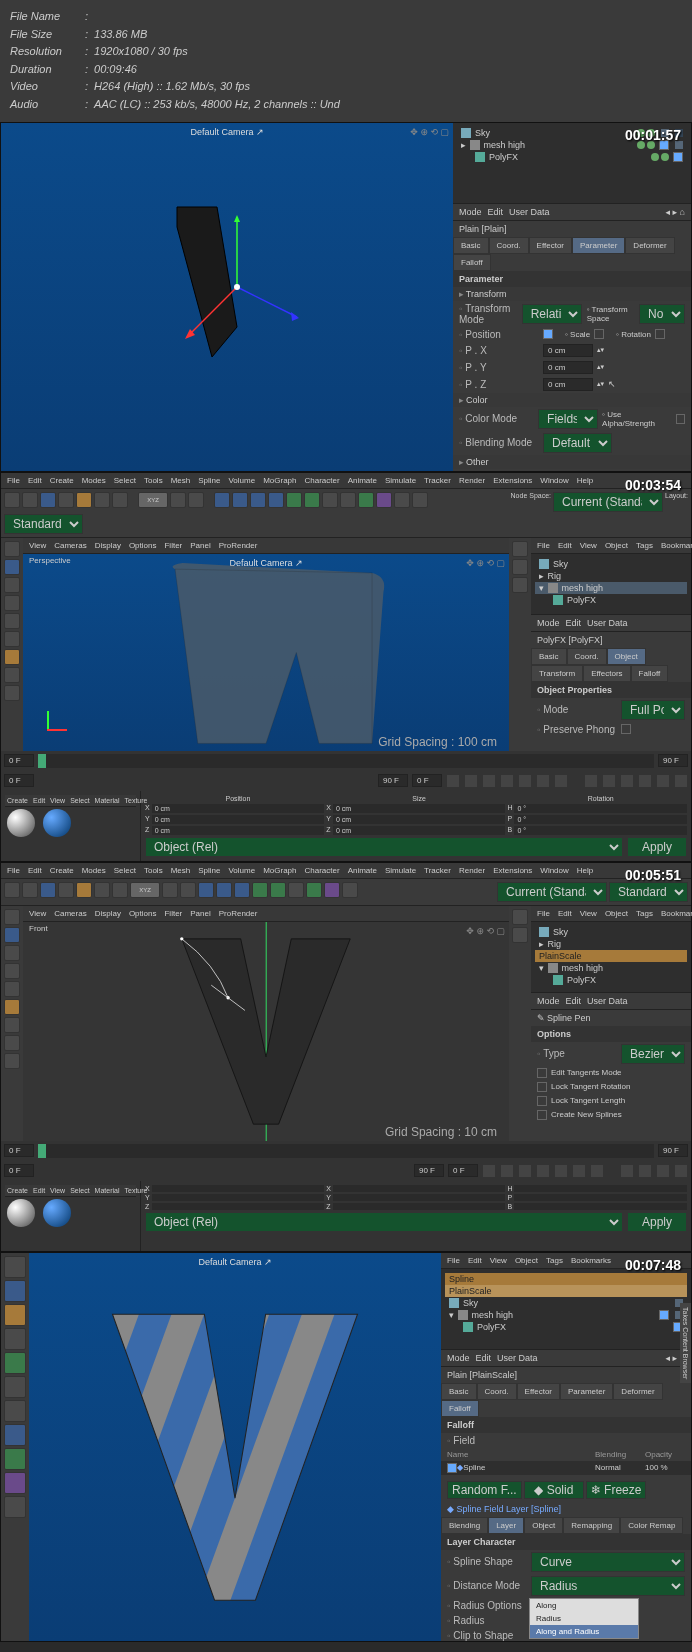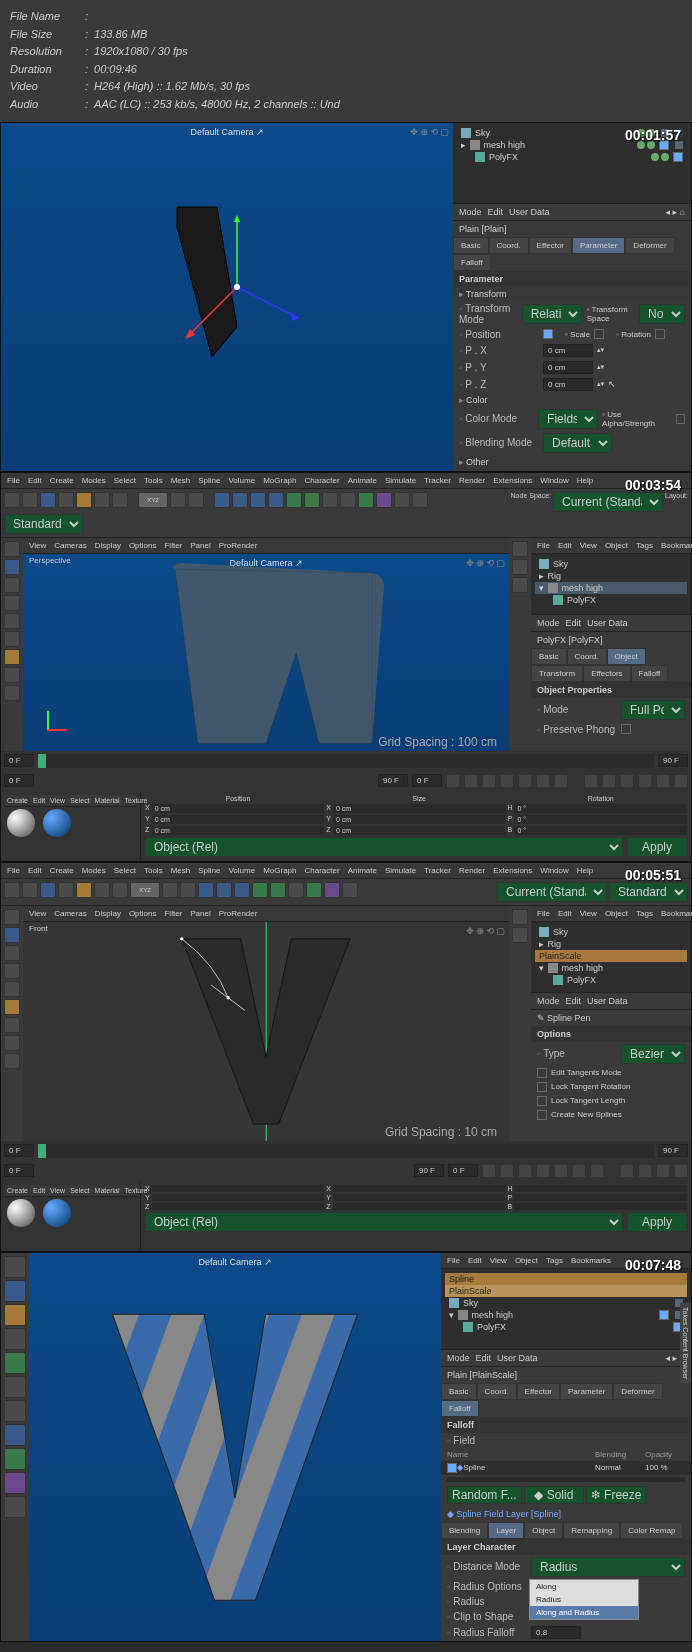--- a/index.html
+++ b/index.html
@@ -768,20 +768,24 @@
       <div style="padding:3px 6px;color:#7af">◆ <span>Spline Field Layer [Spline]</span></div>
       <div class="attr-tabs">
         <div class="attr-tab">Blending</div>
         <div class="attr-tab active">Layer</div>
         <div class="attr-tab">Object</div>
         <div class="attr-tab">Remapping</div>
         <div class="attr-tab">Color Remap</div>
       </div>
       <div class="sect-hdr">Layer Character</div>
       <div class="prop-row">
+          <span class="prop-label">Spline Shape</span>
+          <select class="prop-select" style="flex:1"><option>Curve</option></select>
+        </div>
+      <div class="prop-row">
           <span class="prop-label">Distance Mode</span>
           <select class="prop-select" style="flex:1"><option>Radius</option></select>
         </div>
       <div class="prop-row" style="position:relative">
           <span class="prop-label">Radius Options</span>
         <div class="dropdown-open" style="left:88px;top:0;width:110px">
           <div>Along</div>
           <div>Radius</div>
           <div class="sel">Along and Radius</div>
         </div>

